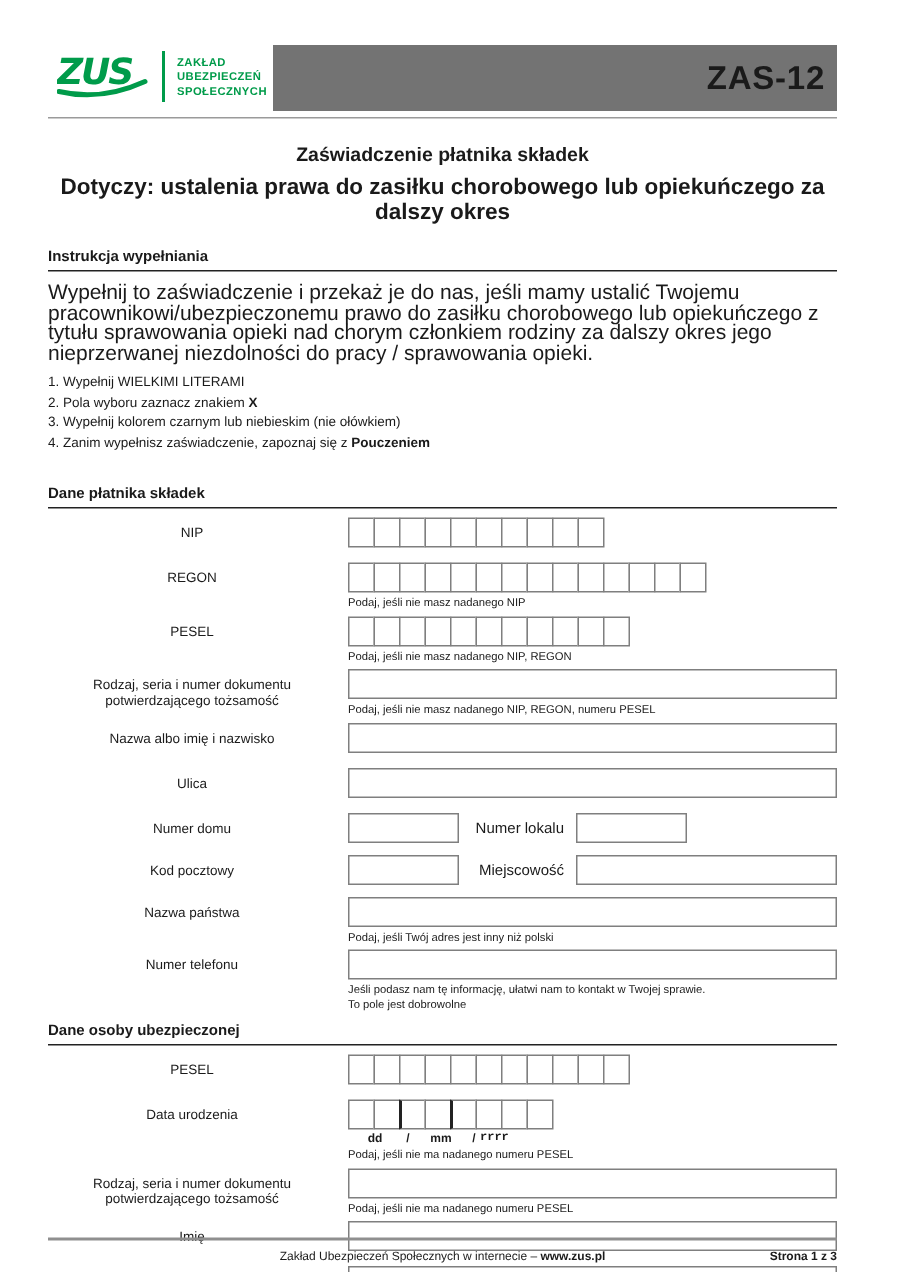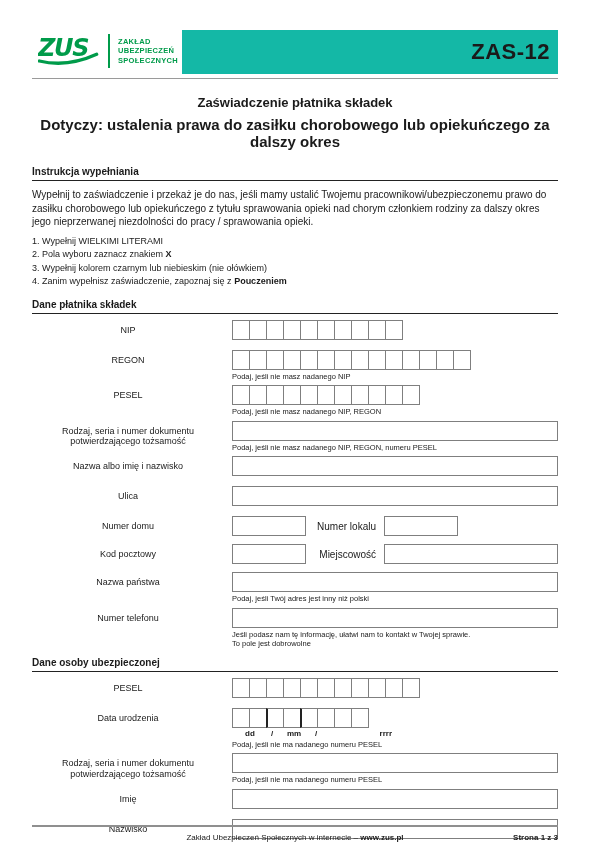--- a/index.html
+++ b/index.html
@@ -6,53 +6,53 @@
   body { background:#ffffff; font-family:"Liberation Sans", sans-serif; color:#1a1a1a; }
   .page { position:relative; width:600px; height:848px; background:#fff; overflow:hidden; }
   .content { margin:0 42px 0 32px; }
 
   
   .header { position:relative; height:46px; margin-top:30px; }
   .hr-header { border-bottom:1px solid #9a9a9a; margin-top:2px; }
   .logo { position:absolute; left:6px; top:1px; display:flex; align-items:center; }
   .logo-divider { width:2px; height:34px; background:#009b4a; margin:0 8px 0 6px; }
   .logo-org { color:#009b4a; font-size:7.5px; font-weight:bold; line-height:9.5px; letter-spacing:.3px; }
-  .band { position:absolute; left:150px; right:0; top:0; height:44px; background:#14b8a6; }
+  .band { position:absolute; left:150px; right:0; top:0; height:44px; background:#737373; }
   .band-code { position:absolute; right:8px; top:9px; font-size:22px; font-weight:bold; color:#1a1a1a; letter-spacing:.5px; }
 
   
   .title { text-align:center; font-weight:bold; font-size:13px; margin-top:16px; }
   .subtitle { text-align:center; font-weight:bold; font-size:15px; margin-top:6px; }
 
   .sec-head { font-weight:bold; font-size:10px; border-bottom:1.5px solid #222; padding-bottom:3px; margin-bottom:6px; }
   .mt16 { margin-top:16px; }
   .mt8 { margin-top:8px; }
 
-  .intro { font-size:10px; line-height:13.5px; margin-top:7px; }
-  .ilist { font-size:9px; line-height:13.5px; margin:6px 0 10px 0; }
+  .intro { font-size:14px; line-height:13.5px; margin-top:7px; }
+  .ilist { font-size:9px; line-height:13.5px; margin:6px 0 22px 0; }
 
   
   .row { display:flex; align-items:flex-start; margin-bottom:10px; }
   .row.tight { margin-bottom:4px; }
   .row.mb8 { margin-bottom:8px; }
   .row.mb0 { margin-bottom:2px; }
   .lbl { width:200px; text-align:center; padding-right:8px; padding-top:5px; font-size:9px; line-height:10.5px; flex:none; }
   .lbl2 { width:78px; text-align:right; padding-right:8px; padding-top:5px; font-size:10px; flex:none; }
   .field { flex:1; min-width:0; }
   input.ln { display:block; width:100%; height:20px; border:1px solid #7f7f7f; background:#fff; font:9px "Liberation Sans",sans-serif; padding:0 3px; }
   input.ln.small { width:74px; flex:none; }
   .boxes { display:flex; }
   .cell { width:18px; height:20px; border:1px solid #7f7f7f; margin-left:-1px; background:#fff; }
   .cell:first-child { margin-left:0; }
   .cell.thick { border-left:2px solid #222; }
   .hint { font-size:7.5px; line-height:9.5px; margin-top:2px; color:#1a1a1a; }
   .fmt-row { display:flex; font-size:8px; font-weight:bold; margin-top:1px; }
   .fmt-row .w36 { width:36px; text-align:center; }
   .fmt-row .w8 { width:8px; text-align:center; }
-  .fmt-row .w72 { width:72px; text-align:right; }
+  .fmt-row .w72 { width:72px; text-align:left;font-family:Liberation Mono, monospace; }
 
   
   .footer { position:absolute; left:32px; right:42px; top:825px; border-top:2px solid #8f8f8f; padding-top:6px; font-size:8px; }
   .f-center { text-align:center; }
   .f-right { position:absolute; right:0; top:6px; font-weight:bold; }
   b { font-weight:bold; }
 </style>
 </head>
 <body>
 

